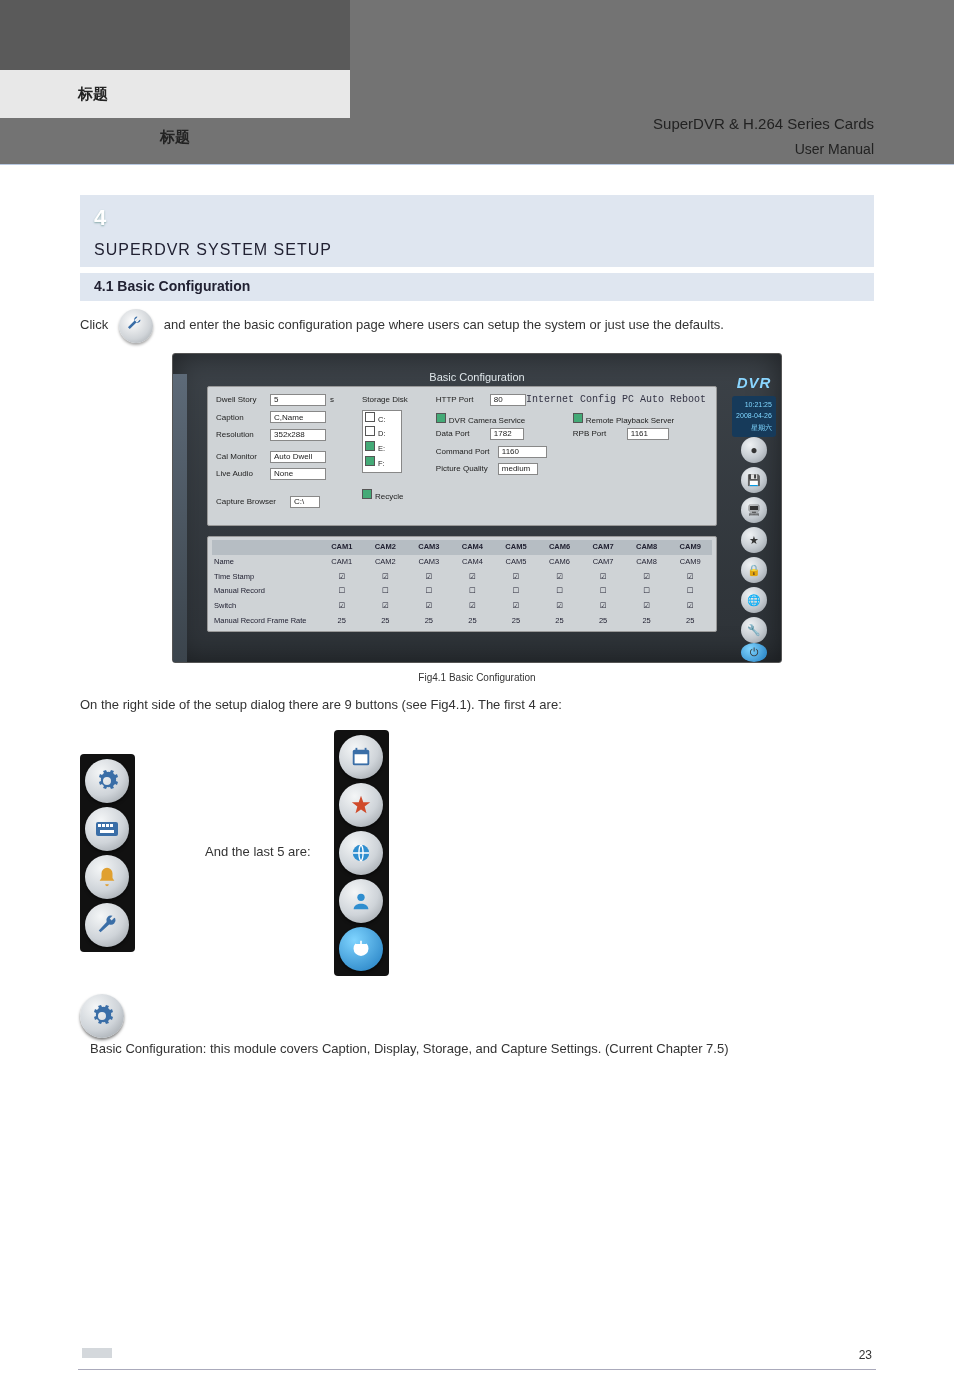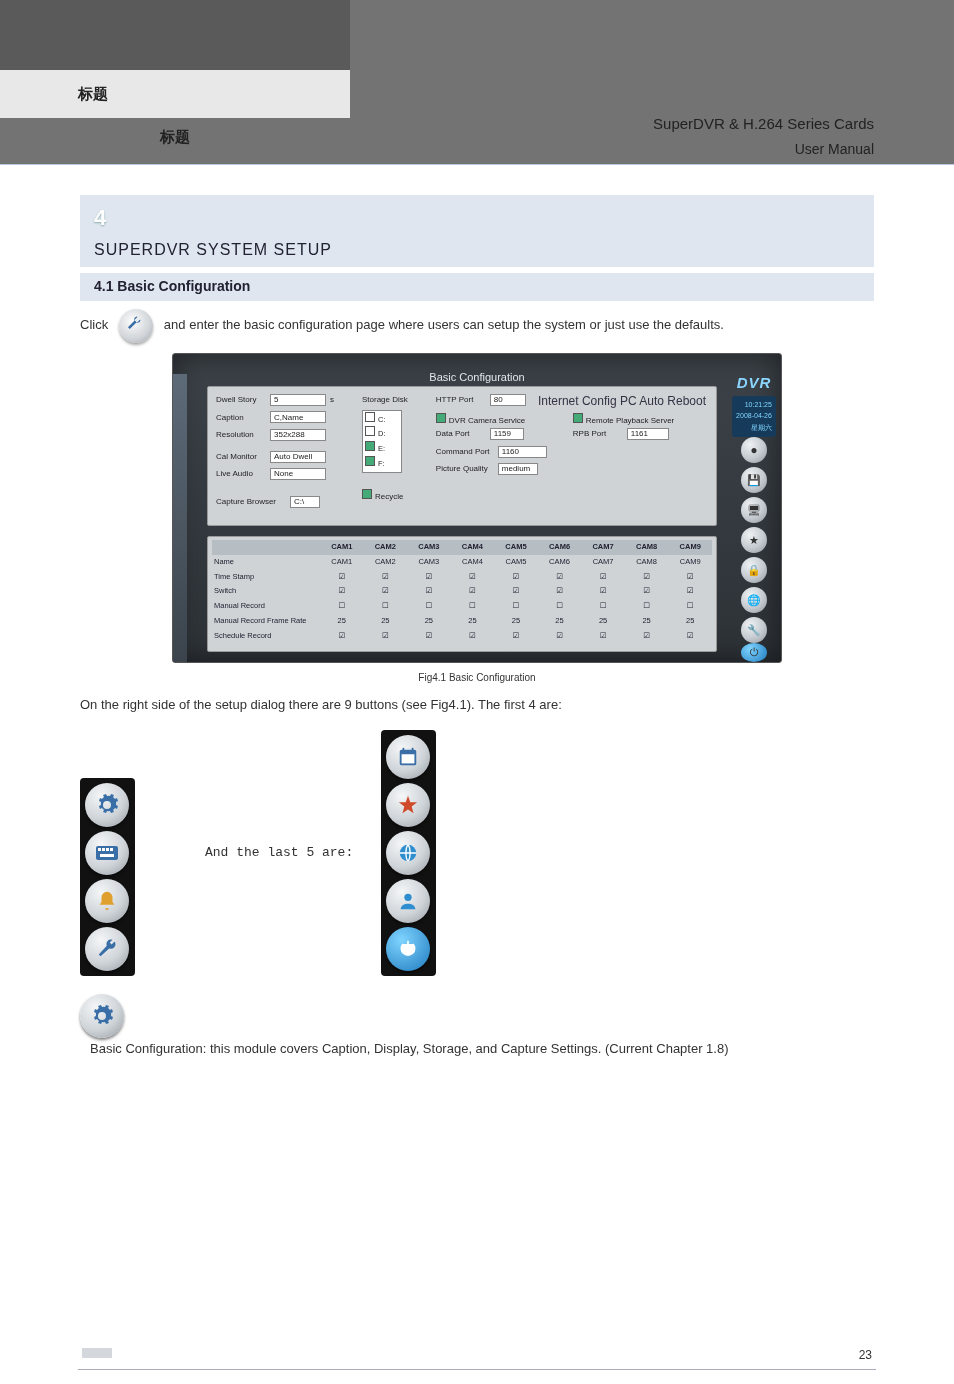--- a/index.html
+++ b/index.html
@@ -102,44 +102,44 @@
     .shot-title{ position:absolute; left:50%; top:14px; transform:translateX(-50%); color:#dfe6ea; font-size:11px;}
     .shot-panel{
       position:absolute; left:34px; top:32px; right:64px; height:140px;
       background:#cfd3d6; border:1px solid #999; border-radius:2px;
       font-size:8px; color:#222; padding:6px 8px;
     }
     .sp-row{ display:flex; align-items:center; gap:4px; margin-bottom:4px;}
     .sp-label{ width:50px; }
     .sp-field{ background:#fff; border:1px solid #888; padding:0 3px; height:12px; width:56px; display:inline-flex; align-items:center;}
     .sp-check{ width:10px; height:10px; border:1px solid #555; display:inline-block; margin-right:3px; background:#fff;}
-    .shot-tabs{ position:absolute; right:10px; top:4px; font-size:12px; color:#334; }
+    .shot-tabs{ position:absolute; right:10px; top:4px; font-size:10px; color:#334;font-family:Liberation Mono, monospace; }
     .shot-grid{
-      position:absolute; left:34px; top:182px; right:64px; height:116px;
+      position:absolute; left:34px; top:182px; right:64px; height:96px;
       background:#cfd3d6; border:1px solid #999; border-radius:2px;
       font-size:7.5px; color:#223; padding:3px 4px; overflow:hidden;
     }
     .sg-table{ width:100%; border-collapse:collapse; font-size:7.5px;}
     .sg-table th, .sg-table td{ padding:1px 2px; text-align:center; color:#223;}
     .sg-table th{ background:#b6bdc3; }
     .sg-rowlabel{ text-align:left !important; width:108px;}
     .shot-caption{ text-align:center; margin-top:6px; font-size:10px;}
 
     .vert-stack{
       width:55px; display:inline-flex; flex-direction:column;
       background:#111; padding:5px; gap:4px; border-radius:4px;
       vertical-align:middle;
     }
     .big-icon{width:44px; height:44px; border-radius:50%;
       background:radial-gradient(circle at 36% 30%, #f4f6f7 0%, #cfd4d9 55%, #949aa0 100%);
       display:flex; align-items:center; justify-content:center;
       box-shadow:0 2px 3px rgba(0,0,0,.5);}
     .standalone-icon{ display:inline-block; margin:10px 0; vertical-align:middle;}
 
-    .row-2cols{ display:flex; align-items:flex-end; gap:70px; margin:14px 0 8px;font-family:Liberation Mono, monospace; }
+    .row-2cols{ display:flex; align-items:center; gap:70px; margin:14px 0 8px; }
 
     .footer { position:absolute; bottom:26px; left:82px; width:30px; height:10px; background:#d4d8dc;}
     .page-num{ position:absolute; bottom:22px; right:82px; font-size:12px;}
     .bottom-line{ position:absolute; bottom:14px; left:78px; right:78px; border-top:1px solid #aab;}
   </style>
 </head>
 <body>
 
 <div class="page-header">
   <div class="band-dark"></div>
@@ -223,21 +223,21 @@
         <div style="flex:1;">
           <div class="sp-row">
               <span class="sp-label">HTTP Port</span>
               <span class="sp-field" style="width:36px">80</span>
             </div>
           <div style="display:flex; gap:26px; margin-top:6px;">
             <div>
               <div><span class="sp-check" style="background:#4a7;"></span><span>DVR Camera Service</span></div>
               <div class="sp-row">
                   <span class="sp-label">Data Port</span>
-                  <span class="sp-field" style="width:34px">1159</span>
+                  <span class="sp-field" style="width:34px">1782</span>
                 </div>
               <div class="sp-row">
                   <span class="sp-label" style="width:58px">Command Port</span>
                   <span class="sp-field" style="width:49px">1160</span>
                 </div>
               <div class="sp-row">
                   <span class="sp-label" style="width:58px">Picture Quality</span>
                   <span class="sp-field" style="width:40px">medium</span>
                 </div>
             </div>
@@ -286,42 +286,42 @@
               <td>☑</td>
               <td>☑</td>
               <td>☑</td>
               <td>☑</td>
               <td>☑</td>
               <td>☑</td>
               <td>☑</td>
               <td>☑</td>
             </tr>
             <tr>
+              <td class="sg-rowlabel">Manual Record</td>
+              <td>☐</td>
+              <td>☐</td>
+              <td>☐</td>
+              <td>☐</td>
+              <td>☐</td>
+              <td>☐</td>
+              <td>☐</td>
+              <td>☐</td>
+              <td>☐</td>
+            </tr>
+            <tr>
               <td class="sg-rowlabel">Switch</td>
               <td>☑</td>
               <td>☑</td>
               <td>☑</td>
               <td>☑</td>
               <td>☑</td>
               <td>☑</td>
               <td>☑</td>
               <td>☑</td>
               <td>☑</td>
-            </tr>
-            <tr>
-              <td class="sg-rowlabel">Manual Record</td>
-              <td>☐</td>
-              <td>☐</td>
-              <td>☐</td>
-              <td>☐</td>
-              <td>☐</td>
-              <td>☐</td>
-              <td>☐</td>
-              <td>☐</td>
-              <td>☐</td>
             </tr>
             <tr>
               <td class="sg-rowlabel">Manual Record Frame Rate</td>
               <td>25</td>
               <td>25</td>
               <td>25</td>
               <td>25</td>
               <td>25</td>
               <td>25</td>
               <td>25</td>
@@ -432,19 +432,19 @@
       </span>
     </div>
   </div>
 
   <div class="standalone-icon">
     <span class="big-icon">
         <svg width="24" height="24" viewBox="0 0 24 24">
           <path fill="#3a6ea7" d="M12 8a4 4 0 100 8 4 4 0 000-8zm9 4l2 1-1 3-2-1a8 8 0 01-2 2l1 2-3 1-1-2a8 8 0 01-3 0l-1 2-3-1 1-2a8 8 0 01-2-2l-2 1-1-3 2-1a8 8 0 010-3l-2-1 1-3 2 1a8 8 0 012-2l-1-2 3-1 1 2a8 8 0 013 0l1-2 3 1-1 2a8 8 0 012 2l2-1 1 3-2 1a8 8 0 010 3z"></path>
         </svg>
       </span>
-    <span style="margin-left:10px;">Basic Configuration: this module covers Caption, Display, Storage, and Capture Settings. (Current Chapter 1.8)</span>
+    <span style="margin-left:10px;">Basic Configuration: this module covers Caption, Display, Storage, and Capture Settings. (Current Chapter 7.5)</span>
   </div>
 </div>
 
 <div class="bottom-line"></div>
 <div class="footer"></div>
 <div class="page-num">23</div>
 
 </body></html>

